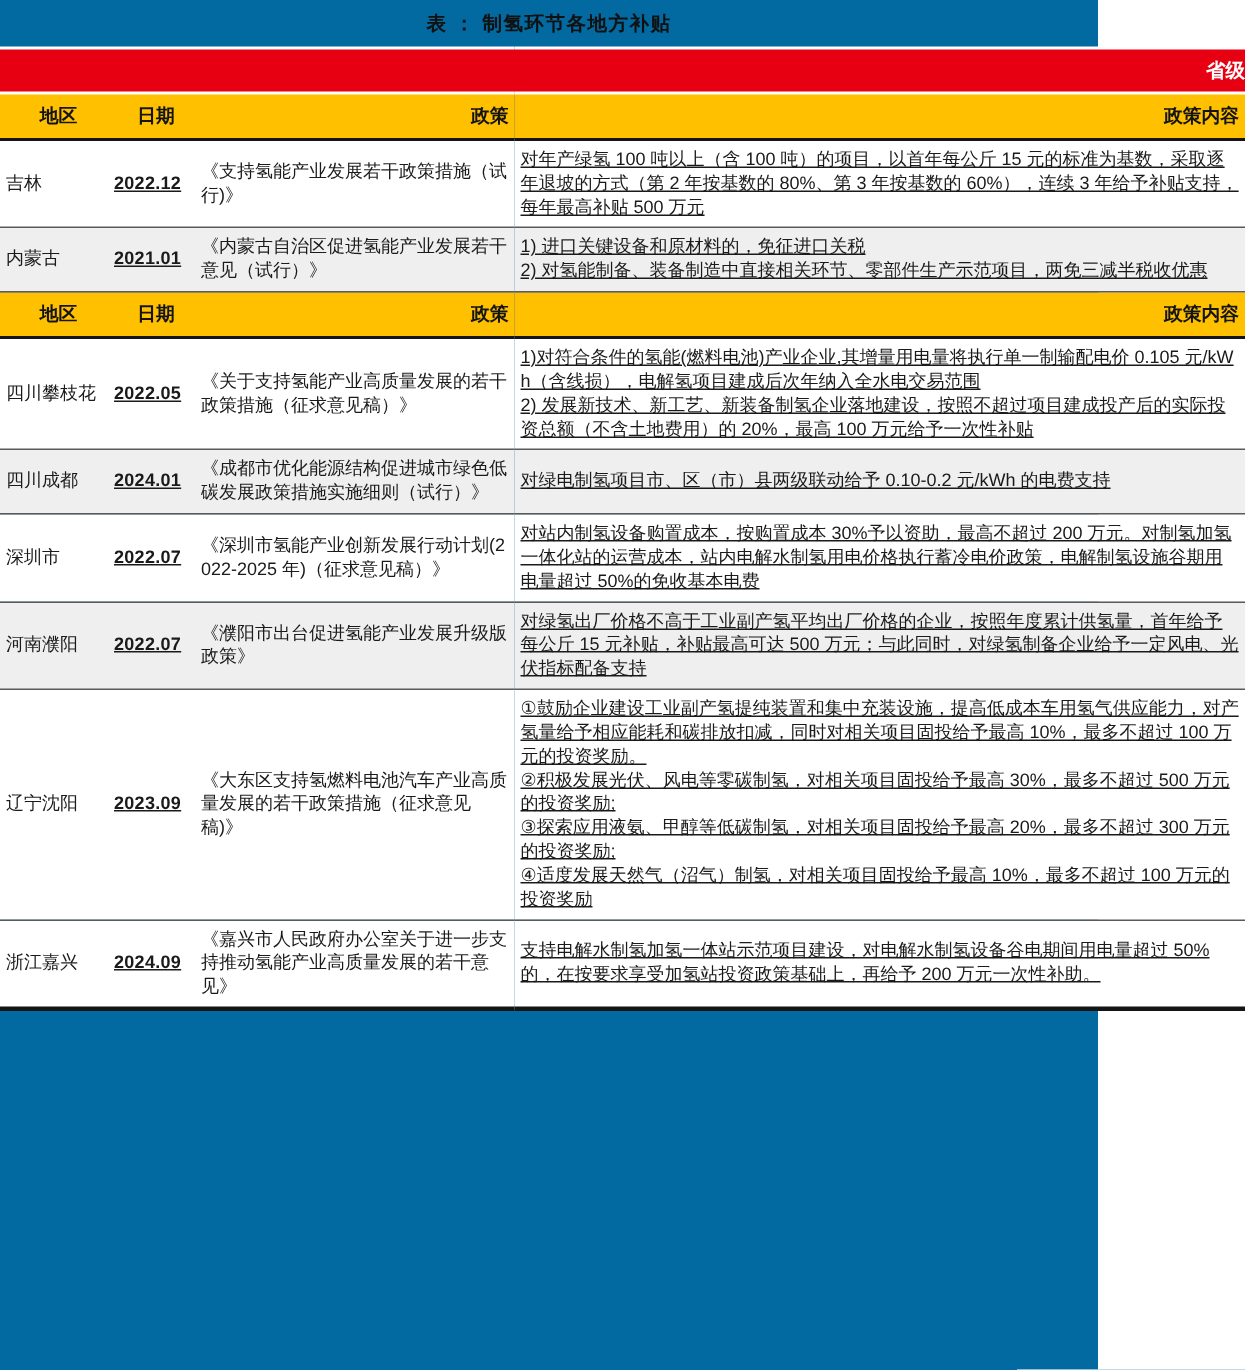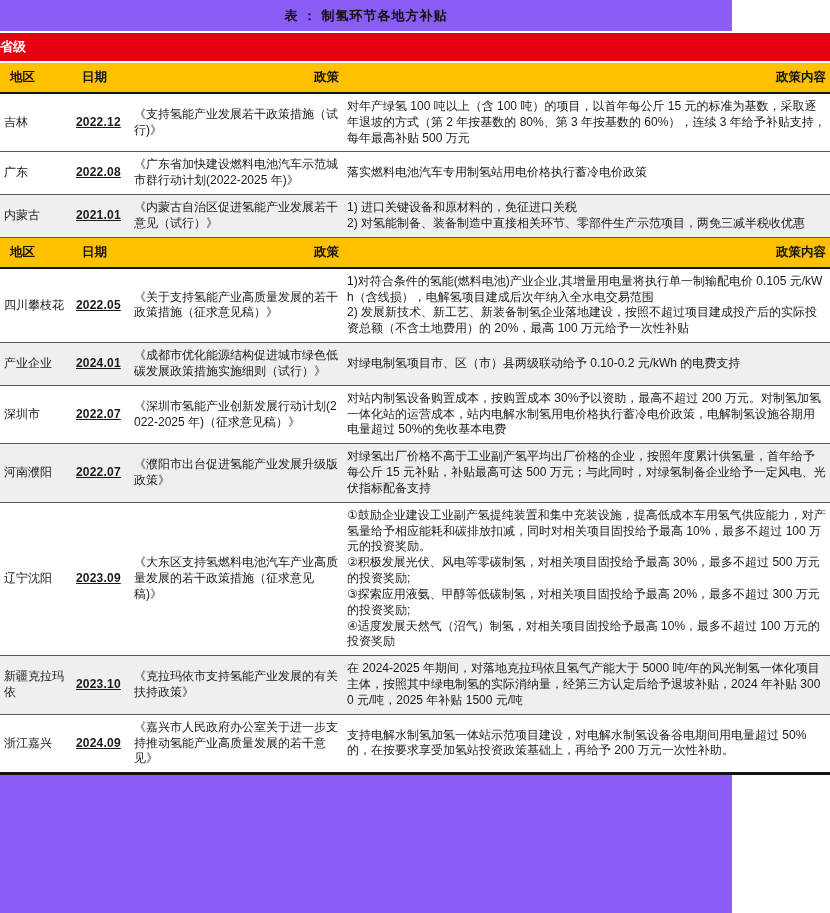--- a/index.html
+++ b/index.html
@@ -2,21 +2,21 @@
 <html><head>
 <meta charset="utf-8">
 <style>
   html,body{margin:0;padding:0;background:#ffffff;}
   body{
     width:830px;
     font-family:"Liberation Sans","DejaVu Sans",sans-serif;
     color:#1a1a1a;
     -webkit-font-smoothing:antialiased;
   }
-  .page{width:732px;min-height:913px;background:#8b5cf6;}
+  .page{width:732px;min-height:913px;background:#0369a1;}
   .doc-title{
     text-align:center;
     font-size:13px;
     font-weight:bold;
     padding:7px 0 6px 0;
     letter-spacing:1px;
     color:#111;
   }
   table.subsidy{
     width:830px;
@@ -30,51 +30,51 @@
   col.c-content{width:487px;}
 
   td{vertical-align:middle;}
 
   
   tr.section-band td{
     background:#e60012;
     color:#ffffff;
     font-weight:bold;
     font-size:13px;
-    text-align:left;
+    text-align:right;
     padding:5px 0;
     border-bottom:2px solid #ffffff;
     border-top:2px solid #ffffff;
   }
   
   tr.col-header td{
     background:#ffc000;
     color:#141414;
     font-weight:bold;
     font-size:12.5px;
     padding:6px 4px;
     border-bottom:2px solid #141414;
   }
-  tr.col-header td.h-left{text-align:left;padding-left:10px;}
+  tr.col-header td.h-left{text-align:center;padding-left:10px;}
   tr.col-header td.h-center{text-align:right;}
 
   
   tr.data-row td{
     font-size:12px;
     line-height:1.32;
     padding:5px 4px;
     border-bottom:1.5px solid #5a5a5a;
     background:#ffffff;
   }
   tr.data-row.alt td{background:#efefef;}
   td.cell-region{padding-left:8px;word-break:break-all;}
   td.cell-date{font-weight:bold;letter-spacing:.2px;text-decoration:underline;}
   td.cell-policy{word-break:break-all;}
   td.cell-content{word-break:break-all;}
-  td.cell-content .para{margin:0;}
+  td.cell-content .para{margin:0;text-decoration:underline;}
 </style>
 </head>
 <body>
 
 <div class="page">
   <div class="doc-title">表 ： 制氢环节各地方补贴</div>
   <table class="subsidy">
     <colgroup>
       <col class="c-region">
         <col class="c-date">
@@ -92,28 +92,20 @@
           <td class="h-center">政策内容</td>
         </tr>
         <tr class="data-row">
           <td class="cell-region">吉林</td>
           <td class="cell-date">2022.12</td>
           <td class="cell-policy">《支持氢能产业发展若干政策措施（试行)》</td>
           <td class="cell-content">
             <div class="para">对年产绿氢 100 吨以上（含 100 吨）的项目，以首年每公斤 15 元的标准为基数，采取逐年退坡的方式（第 2 年按基数的 80%、第 3 年按基数的 60%），连续 3 年给予补贴支持，每年最高补贴 500 万元</div>
           </td>
         </tr>
-        <tr class="data-row">
-          <td class="cell-region">广东</td>
-          <td class="cell-date">2022.08</td>
-          <td class="cell-policy">《广东省加快建设燃料电池汽车示范城市群行动计划(2022-2025 年)》</td>
-          <td class="cell-content">
-            <div class="para">落实燃料电池汽车专用制氢站用电价格执行蓄冷电价政策</div>
-          </td>
-        </tr>
         <tr class="data-row alt">
           <td class="cell-region">内蒙古</td>
           <td class="cell-date">2021.01</td>
           <td class="cell-policy">《内蒙古自治区促进氢能产业发展若干意见（试行）》</td>
           <td class="cell-content">
             <div class="para">1) 进口关键设备和原材料的，免征进口关税</div>
             <div class="para">2) 对氢能制备、装备制造中直接相关环节、零部件生产示范项目，两免三减半税收优惠</div>
           </td>
         </tr>
         <tr class="col-header">
@@ -125,21 +117,21 @@
         <tr class="data-row">
           <td class="cell-region">四川攀枝花</td>
           <td class="cell-date">2022.05</td>
           <td class="cell-policy">《关于支持氢能产业高质量发展的若干政策措施（征求意见稿）》</td>
           <td class="cell-content">
             <div class="para">1)对符合条件的氢能(燃料电池)产业企业,其增量用电量将执行单一制输配电价 0.105 元/kWh（含线损），电解氢项目建成后次年纳入全水电交易范围</div>
             <div class="para">2) 发展新技术、新工艺、新装备制氢企业落地建设，按照不超过项目建成投产后的实际投资总额（不含土地费用）的 20%，最高 100 万元给予一次性补贴</div>
           </td>
         </tr>
         <tr class="data-row alt">
-          <td class="cell-region">产业企业</td>
+          <td class="cell-region">四川成都</td>
           <td class="cell-date">2024.01</td>
           <td class="cell-policy">《成都市优化能源结构促进城市绿色低碳发展政策措施实施细则（试行）》</td>
           <td class="cell-content">
             <div class="para">对绿电制氢项目市、区（市）县两级联动给予 0.10-0.2 元/kWh 的电费支持</div>
           </td>
         </tr>
         <tr class="data-row">
           <td class="cell-region">深圳市</td>
           <td class="cell-date">2022.07</td>
           <td class="cell-policy">《深圳市氢能产业创新发展行动计划(2022-2025 年)（征求意见稿）》</td>
@@ -159,28 +151,20 @@
           <td class="cell-region">辽宁沈阳</td>
           <td class="cell-date">2023.09</td>
           <td class="cell-policy">《大东区支持氢燃料电池汽车产业高质量发展的若干政策措施（征求意见稿)》</td>
           <td class="cell-content">
             <div class="para">①鼓励企业建设工业副产氢提纯装置和集中充装设施，提高低成本车用氢气供应能力，对产氢量给予相应能耗和碳排放扣减，同时对相关项目固投给予最高 10%，最多不超过 100 万元的投资奖励。</div>
             <div class="para">②积极发展光伏、风电等零碳制氢，对相关项目固投给予最高 30%，最多不超过 500 万元的投资奖励;</div>
             <div class="para">③探索应用液氨、甲醇等低碳制氢，对相关项目固投给予最高 20%，最多不超过 300 万元的投资奖励;</div>
             <div class="para">④适度发展天然气（沼气）制氢，对相关项目固投给予最高 10%，最多不超过 100 万元的投资奖励</div>
           </td>
         </tr>
-        <tr class="data-row alt">
-          <td class="cell-region">新疆克拉玛依</td>
-          <td class="cell-date">2023.10</td>
-          <td class="cell-policy">《克拉玛依市支持氢能产业发展的有关扶持政策》</td>
-          <td class="cell-content">
-            <div class="para">在 2024-2025 年期间，对落地克拉玛依且氢气产能大于 5000 吨/年的风光制氢一体化项目主体，按照其中绿电制氢的实际消纳量，经第三方认定后给予退坡补贴，2024 年补贴 3000 元/吨，2025 年补贴 1500 元/吨</div>
-          </td>
-        </tr>
         <tr class="data-row">
           <td class="cell-region">浙江嘉兴</td>
           <td class="cell-date">2024.09</td>
           <td class="cell-policy">《嘉兴市人民政府办公室关于进一步支持推动氢能产业高质量发展的若干意见》</td>
           <td class="cell-content">
             <div class="para">支持电解水制氢加氢一体站示范项目建设，对电解水制氢设备谷电期间用电量超过 50%的，在按要求享受加氢站投资政策基础上，再给予 200 万元一次性补助。</div>
           </td>
         </tr>
       </tbody>
   </table>

